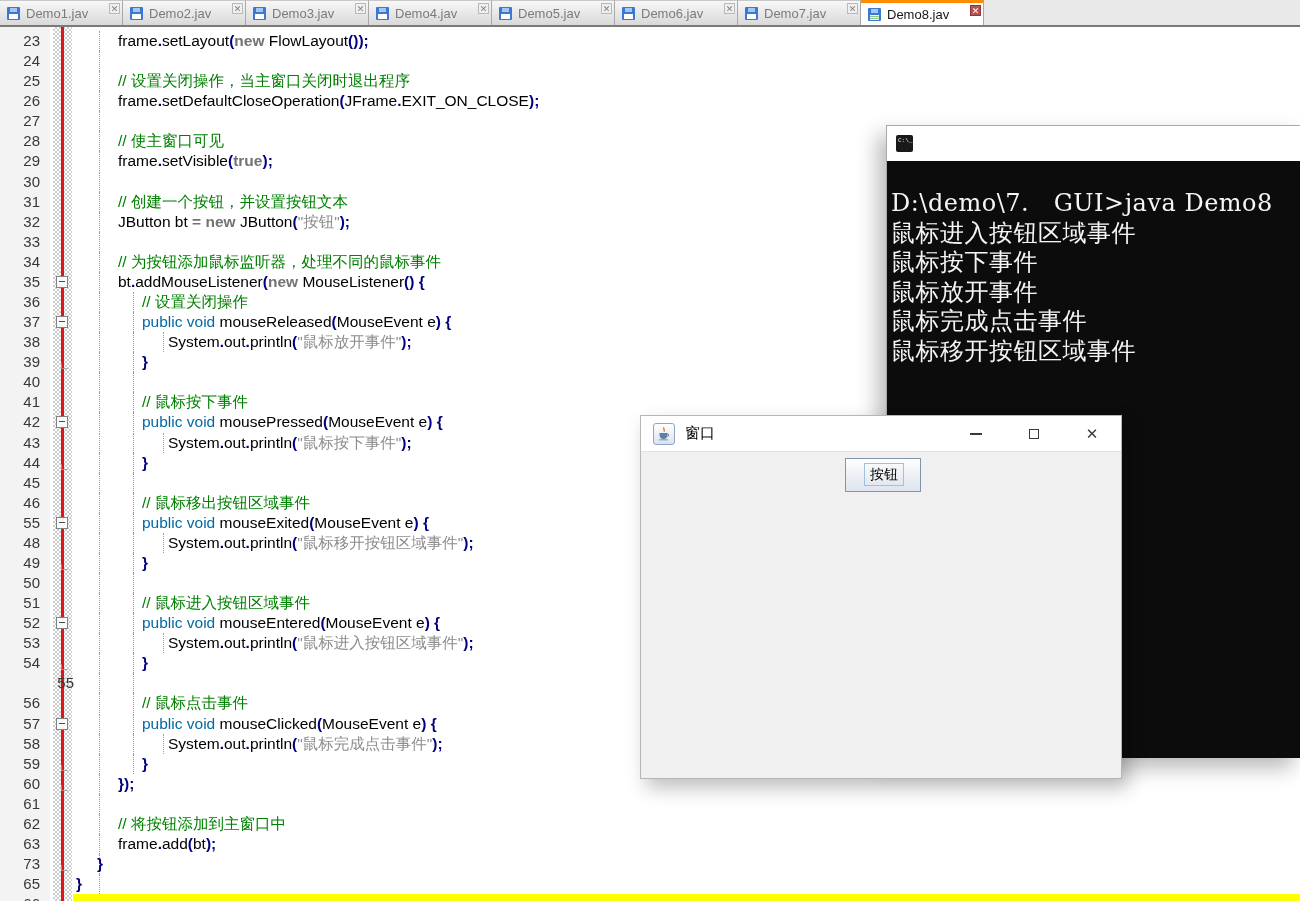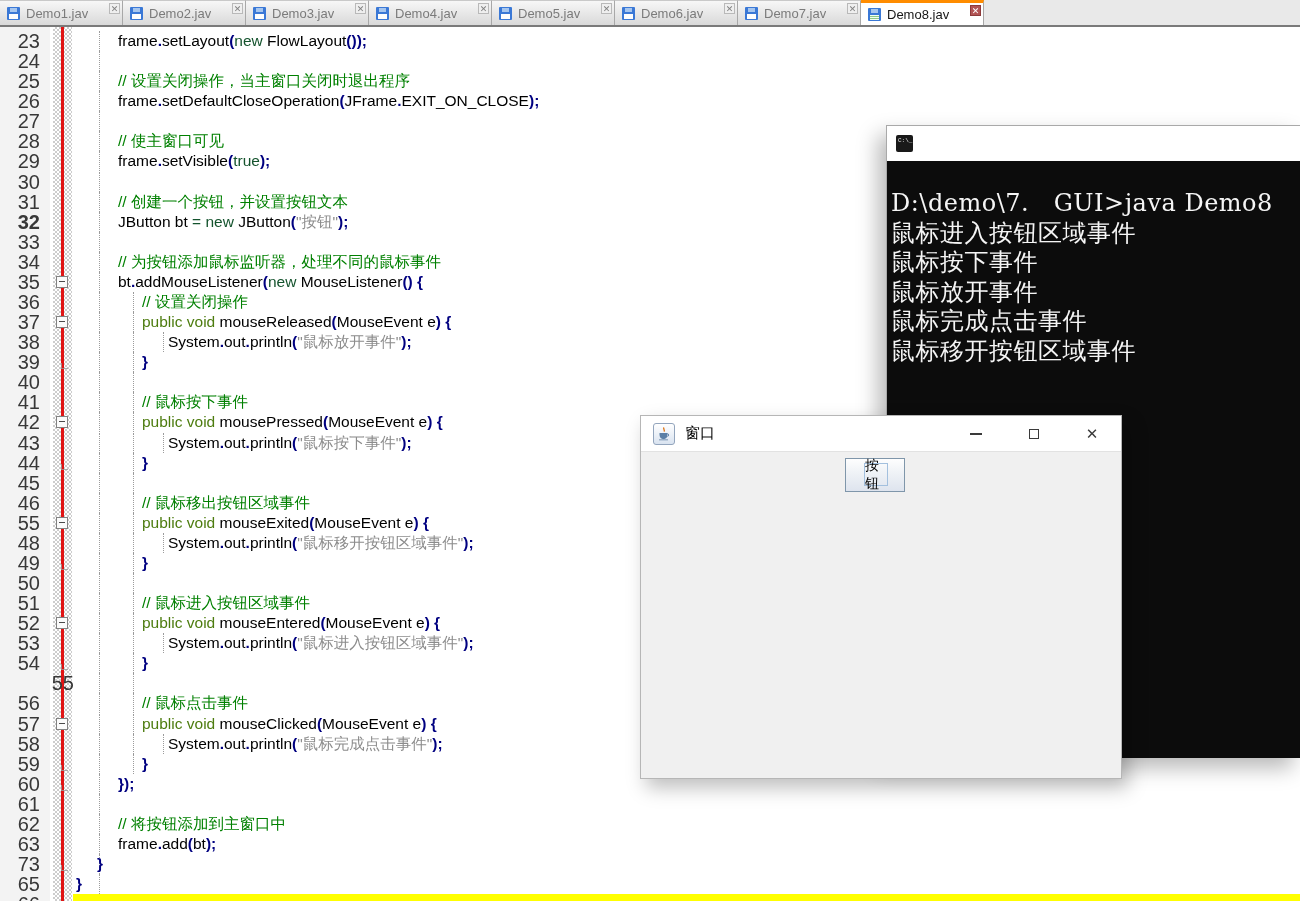--- a/index.html
+++ b/index.html
@@ -25,33 +25,33 @@
   .floppy .f-label{left:2px;bottom:1px;right:2px;height:5px;background:#fdfdfd;}
   .tab.active .floppy .f-label{background:repeating-linear-gradient(#f2fff0 0 1px,#8ec788 1px 2px);}
 
   
   .editor{position:absolute;left:0;top:27px;right:0;bottom:0;background:#fff;overflow:hidden;}
   .gutter-bg{position:absolute;left:0;top:0;width:50px;height:100%;background:#f3f3f3;}
   .hatch{position:absolute;left:53px;top:0;width:19px;height:100%;background-color:#fff;
          background-image:conic-gradient(#cdcdcd 25%,#fff 0 50%,#cdcdcd 0 75%,#fff 0);
          background-size:4px 4px;}
   .changebar{position:absolute;left:61px;top:0;width:3px;height:100%;background:#e01414;}
-  .lnum{position:absolute;left:0;width:40px;text-align:right;font-size:20px;color:#383838;
+  .lnum{position:absolute;left:0;width:40px;text-align:right;font-size:15px;color:#383838;
         line-height:20px;}
   .code-line{position:absolute;line-height:20px;font-size:15.5px;white-space:pre;color:#000;}
   .current-line{position:absolute;left:73px;right:0;height:20px;background:#ffff00;}
   .guide{position:absolute;width:0;height:20px;border-left:1px dotted #9b9b9b;}
   .fold{position:absolute;left:56px;width:12px;height:12px;border:1px solid #828282;
         background:#fbfbfb;box-sizing:border-box;}
   .fold::after{content:"";position:absolute;left:2px;right:2px;top:4px;height:1px;background:#4a4a4a;}
   .fold-end{position:absolute;left:61px;width:6px;height:5px;border-left:1px solid #9d9d9d;
             border-bottom:1px solid #9d9d9d;opacity:.8;}
   .pl{color:#000;}
-  .kw{color:#14532d;font-weight:normal;}
-  .kw2{color:#4d7c0f;}
+  .kw{color:#737373;font-weight:bold;}
+  .kw2{color:#0369a1;}
   .op{color:#000080;font-weight:bold;}
   .cm{color:#008000;}
   .st{color:#8c8c8c;}
 
   
   .cmd{position:absolute;left:886px;top:125px;width:414px;height:632px;background:#0c0c0c;
        border-left:1px solid #a9a9a9;border-top:1px solid #a9a9a9;
        box-shadow:-8px 10px 20px rgba(0,0,0,.28);}
   .cmd-titlebar{height:35px;background:#fff;display:flex;align-items:center;
                 padding-left:9px;gap:8px;overflow:hidden;}
@@ -72,21 +72,21 @@
   .java-icon{width:20px;height:20px;border:1px solid #93a5bd;border-radius:3px;flex:none;
              background:linear-gradient(#ffffff,#d9e3f0);display:flex;align-items:center;
              justify-content:center;}
   .swing-title{font-size:15px;color:#000;}
   .swing-controls{position:absolute;right:0;top:0;height:100%;display:flex;}
   .wbtn{width:58px;height:100%;display:flex;align-items:center;justify-content:center;color:#3a3a3a;}
   .glyph-min{width:12px;height:0;border-top:2px solid #3a3a3a;}
   .glyph-max{width:10px;height:10px;border:1.5px solid #3a3a3a;box-sizing:border-box;}
   .glyph-close{font-size:15px;line-height:15px;}
   .swing-body{position:absolute;left:0;right:0;top:36px;bottom:0;background:#f0f0f0;}
-  .jbutton{position:absolute;left:204px;top:6px;width:60px;height:34px;box-sizing:border-box;
+  .jbutton{position:absolute;left:204px;top:6px;width:76px;height:34px;box-sizing:border-box;
            border:1px solid #7f96aa;background:linear-gradient(#fefefe,#f0f3f7 40%,#dee4ee);}
   .jbutton-focus{position:absolute;left:18px;right:16px;top:4px;bottom:5px;
                  border:1px solid #a3c0de;display:flex;align-items:center;justify-content:center;
                  font-size:14px;color:#000;}
 </style>
 </head>
 <body>
 
 <div class="screen">
 
@@ -180,21 +180,21 @@
         <div class="code-line" style="top: 104.377px; left: 118px;"><span class="cm">// 使主窗口可见</span></div>
         <div class="guide" style="top: 124.453px; left: 99px;"></div>
         <div class="lnum" style="top: 124.453px; left: 0px;">29</div>
         <div class="code-line" style="top: 124.453px; left: 118px; text-align: right;"><span class="pl">frame</span><span class="op">.</span><span class="pl">setVisible</span><span class="op">(</span><span class="kw">true</span><span class="op">);</span></div>
         <div class="guide" style="top: 144.529px; left: 99px;"></div>
         <div class="lnum" style="top: 144.529px; left: 0px;">30</div>
         <div class="guide" style="top: 164.604px; left: 99px;"></div>
         <div class="lnum" style="top: 164.604px; left: 0px;">31</div>
         <div class="code-line" style="top: 164.604px; left: 118px;"><span class="cm">// 创建一个按钮，并设置按钮文本</span></div>
         <div class="guide" style="top: 184.679px; left: 99px;"></div>
-        <div class="lnum" style="top: 184.679px; left: 0px; font-weight: bold;">32</div>
+        <div class="lnum" style="top: 184.679px; left: 0px;">32</div>
         <div class="code-line" style="top: 184.679px; left: 118px;"><span class="pl">JButton bt </span><span class="kw">= new</span><span class="pl"> JButton</span><span class="op">(</span><span class="st">"按钮"</span><span class="op">);</span></div>
         <div class="guide" style="top: 204.755px; left: 99px;"></div>
         <div class="lnum" style="top: 204.755px; left: 0px;">33</div>
         <div class="guide" style="top: 224.831px; left: 99px;"></div>
         <div class="lnum" style="top: 224.831px; left: 0px;">34</div>
         <div class="code-line" style="top: 224.831px; left: 118px;"><span class="cm">// 为按钮添加鼠标监听器，处理不同的鼠标事件</span></div>
         <div class="guide" style="top: 244.906px; left: 99px;"></div>
         <div class="lnum" style="top: 244.906px; left: 0px;">35</div>
         <div class="fold" style="top: 248.906px;"></div>
         <div class="code-line" style="top: 244.906px; left: 118px;"><span class="pl">bt</span><span class="op">.</span><span class="pl">addMouseListener</span><span class="op">(</span><span class="kw">new</span><span class="pl"> MouseListener</span><span class="op">() {</span></div>

